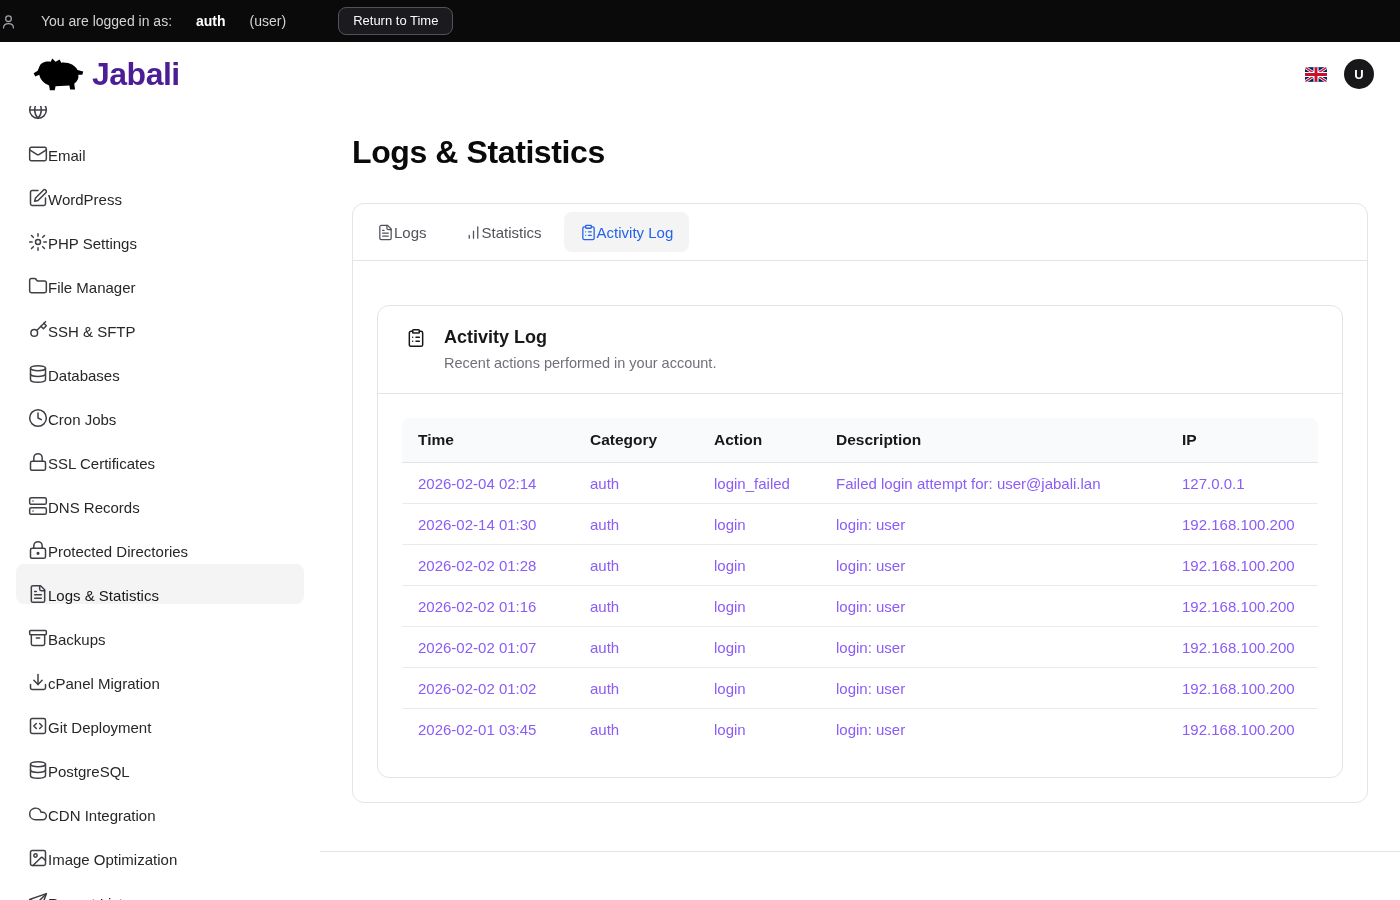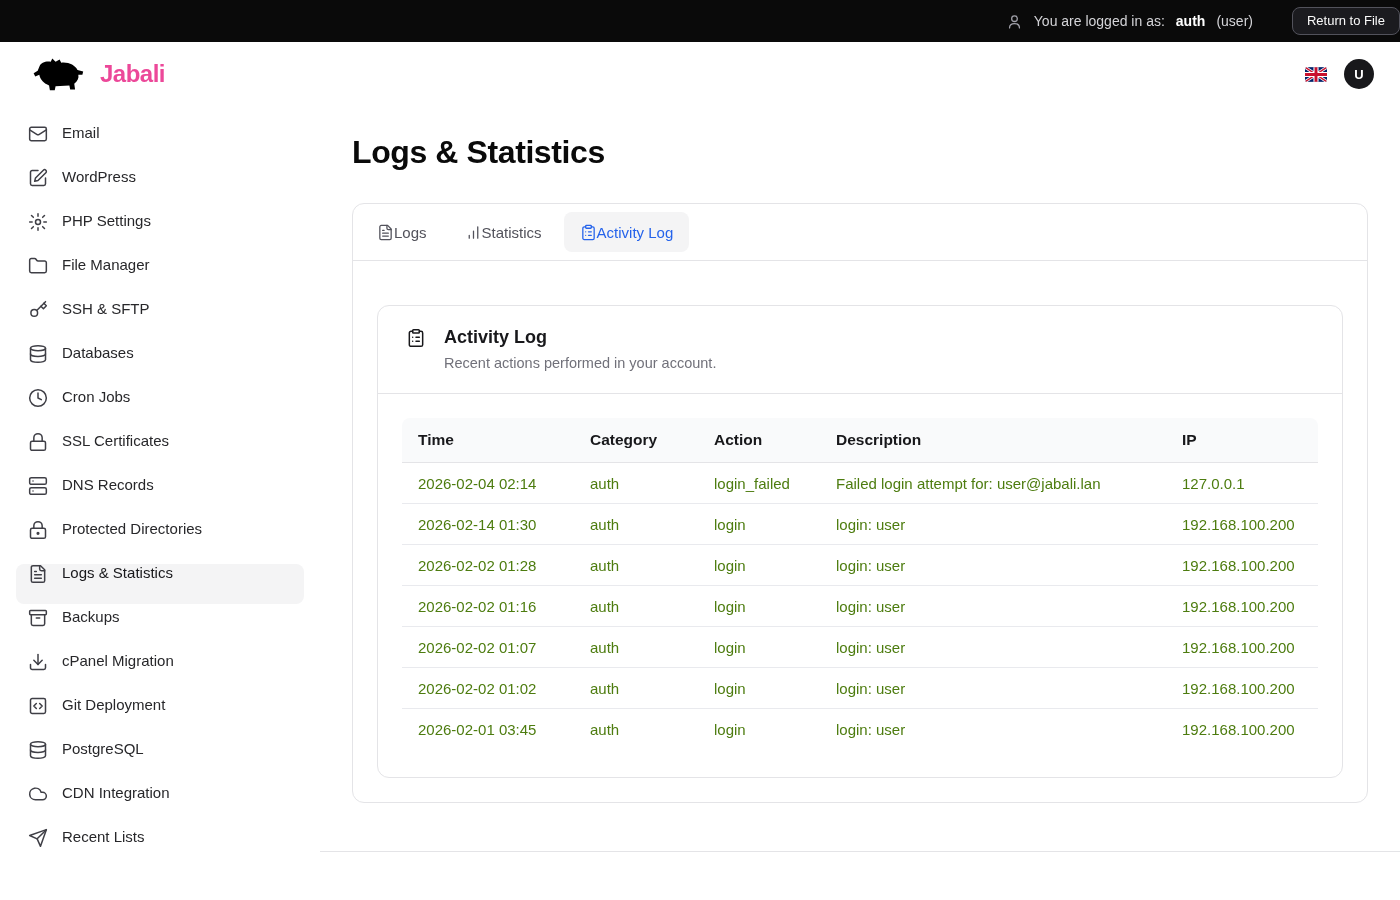--- a/index.html
+++ b/index.html
@@ -6,60 +6,60 @@
   html, body { margin: 0; padding: 0; overflow: hidden; }
   body {
     width: 1400px; height: 900px;
     font-family: "Liberation Sans", sans-serif;
     background: #ffffff; color: #18181b;
   }
 
   
   .topbar {
     height: 42px; background: #0a0a0a; color: #d4d4d8;
-    display: flex; align-items: center; justify-content: flex-end;
-    gap: 11px; font-size: 14px;
+    display: flex; align-items: center; justify-content: flex-start;
+    gap: 24px; font-size: 14px;
   }
   .topbar .p-icon { width: 17px; height: 17px; color: #a1a1aa; display: inline-flex; }
   .topbar .p-icon svg { width: 100%; height: 100%; }
   .topbar .uname { color: #ffffff; font-weight: 700; }
   .topbar .role { color: #d4d4d8; }
   .return-btn {
     margin-left: 28px; background: #1b1b1f; border: 1px solid #52525b;
     color: #fafafa; font-size: 13px; padding: 5px 14px; border-radius: 8px;
     font-family: inherit; cursor: pointer; line-height: 16px;
   }
 
   
   .app-header {
     height: 64px; background: #fff; display: flex; align-items: center;
     padding: 0 26px 0 32px;
   }
   .brand { display: flex; align-items: center; gap: 8px; cursor: pointer; }
   .brand .logo { width: 52px; height: 36px; display: inline-flex; }
   .brand .logo svg { width: 100%; height: 100%; }
-  .brand-name { font-size: 24px; font-weight: 800; letter-spacing: -0.5px; color: #ec4899; margin-left: 8px; }
+  .brand-name { font-size: 32px; font-weight: 800; letter-spacing: -0.5px; color: #4c1d95; }
   .header-right { margin-left: auto; display: flex; align-items: center; gap: 17px; }
   .flag { width: 22px; height: 15px; border-radius: 2.5px; overflow: hidden; display: inline-flex; cursor: pointer; }
   .flag svg { width: 100%; height: 100%; }
   .avatar {
     width: 30px; height: 30px; border-radius: 50%; background: #18181b; color: #fff;
     font-size: 13px; font-weight: 600; display: flex; align-items: center; justify-content: center;
     cursor: pointer;
   }
 
   
   .layout { display: flex; height: 794px; }
 
   
   .sidebar {
     width: 320px; flex-shrink: 0; padding: 12px 16px 0; overflow: hidden;
   }
   .side-item {
-    display: flex; align-items: flex-start; gap: 14px; height: 40px; margin-bottom: 4px;
+    display: flex; align-items: flex-end; height: 40px; margin-bottom: 4px;
     padding: 0 12px; border-radius: 8px; font-size: 15px; color: #27272a; cursor: pointer;
   }
   .side-item .icn { width: 20px; height: 20px; color: #3f3f46; flex-shrink: 0; display: inline-flex; }
   .side-item .icn svg { width: 100%; height: 100%; }
   .side-item.active { background: #f4f4f5; font-weight: 500; color: #18181b; }
   .side-item.clipped { margin-top: -38px; }
 
   
   .main { flex: 1; padding: 0 32px; display: flex; flex-direction: column; overflow: hidden; }
   .page-title { font-size: 32px; font-weight: 700; letter-spacing: -0.4px; color: #0a0a0a; margin: 28px 0 0; }
@@ -89,41 +89,41 @@
 
   .table-wrap { padding: 24px 24px 28px; }
   table { width: 100%; border-collapse: collapse; font-size: 15px; table-layout: fixed; }
   thead th {
     background: #f9fafb; text-align: left; font-weight: 600; color: #18181b;
     font-size: 15.5px; padding: 13px 16px;
   }
   thead th:first-child { border-top-left-radius: 8px; border-bottom-left-radius: 2px; }
   thead th:last-child { border-top-right-radius: 8px; border-bottom-right-radius: 2px; }
   tbody td {
-    padding: 11.5px 16px; color: #4d7c0f; border-top: 1px solid #e9eaee;
+    padding: 11.5px 16px; color: #8b5cf6; border-top: 1px solid #e9eaee;
     overflow: hidden; white-space: nowrap; text-overflow: ellipsis;
   }
   tbody tr:first-child td { border-top: 1px solid #e4e4e7; }
 
   .footer-line { border-top: 1px solid #e4e4e7; margin: 48px -32px 0; height: 0; }
 </style>
 </head>
 <body>
 
 <div class="topbar">
   <span class="p-icon">
       <svg viewBox="0 0 24 24" fill="none" stroke="currentColor" stroke-width="1.8" stroke-linecap="round" stroke-linejoin="round">
         <circle cx="12" cy="8" r="4"></circle>
         <path d="M5 21c0-3.9 3.1-6 7-6s7 2.1 7 6"></path>
       </svg>
     </span>
   <span>You are logged in as:</span>
   <span class="uname">auth</span>
   <span class="role">(user)</span>
-  <button class="return-btn">Return to File</button>
+  <button class="return-btn">Return to Time</button>
 </div>
 
 <div class="app-header">
   <div class="brand">
     <span class="logo">
       <svg viewBox="0 0 64 44" aria-hidden="true">
         <path fill="#000" d="M9 13 C11 8 17 6 23 7 L25 3 L29 7 L34 4 L36 8 C45 7 53 11 56 17 L63 19 L62 23 L57 23 C58 27 56 31 52 34 L53 41 L47 41 L46 36 L29 37 L28 42 L22 42 L21 36 C15 34 10 29 9 23 L4 25 L2 21 L7 18 Z"></path>
       </svg>
     </span>
     <span class="brand-name">Jabali</span>
@@ -298,20 +298,30 @@
         </span>
         <span class="lbl">PostgreSQL</span>
       </div>
       <div class="side-item">
         <span class="icn">
           <svg viewBox="0 0 24 24" fill="none" stroke="currentColor" stroke-width="1.8" stroke-linecap="round" stroke-linejoin="round">
             <path d="M17.5 19H9a7 7 0 1 1 6.71-9h1.79a4.5 4.5 0 1 1 0 9Z"></path>
           </svg>
         </span>
         <span class="lbl">CDN Integration</span>
+      </div>
+      <div class="side-item">
+        <span class="icn">
+          <svg viewBox="0 0 24 24" fill="none" stroke="currentColor" stroke-width="1.8" stroke-linecap="round" stroke-linejoin="round">
+            <rect x="3" y="3" width="18" height="18" rx="2"></rect>
+            <circle cx="9" cy="9" r="2"></circle>
+            <path d="m21 15-3.09-3.09a2 2 0 0 0-2.82 0L6 21"></path>
+          </svg>
+        </span>
+        <span class="lbl">Image Optimization</span>
       </div>
       <div class="side-item">
         <span class="icn">
           <svg viewBox="0 0 24 24" fill="none" stroke="currentColor" stroke-width="1.8" stroke-linecap="round" stroke-linejoin="round">
             <path d="m22 2-7 20-4-9-9-4Z"></path>
             <path d="M22 2 11 13"></path>
           </svg>
         </span>
         <span class="lbl">Recent Lists</span>
       </div>

